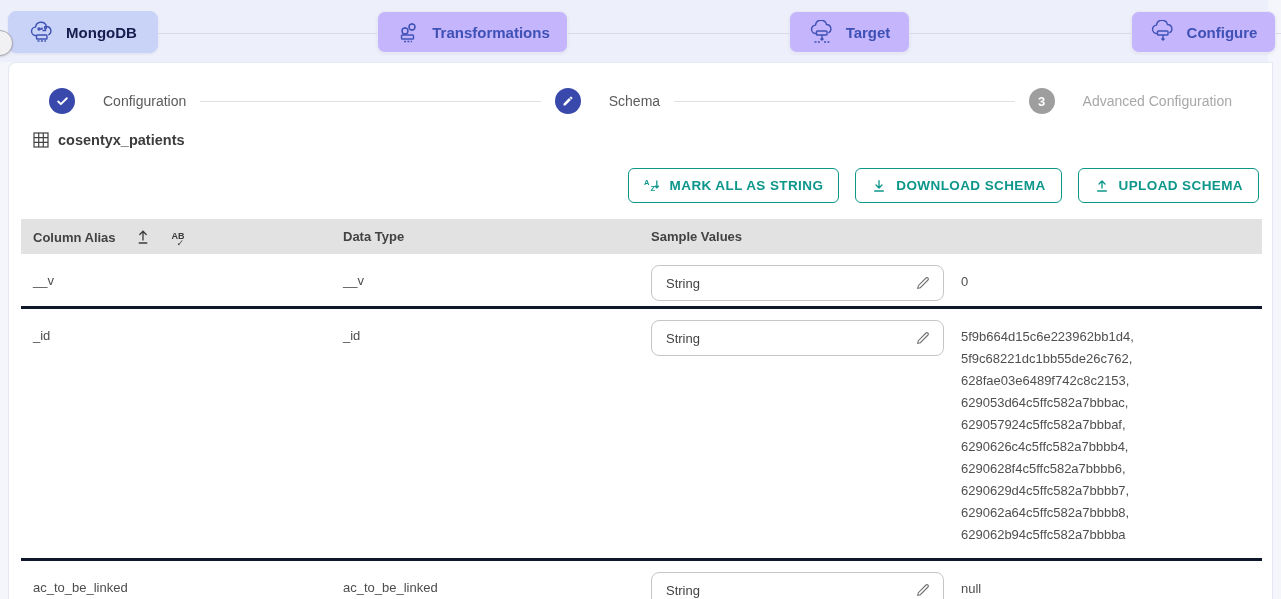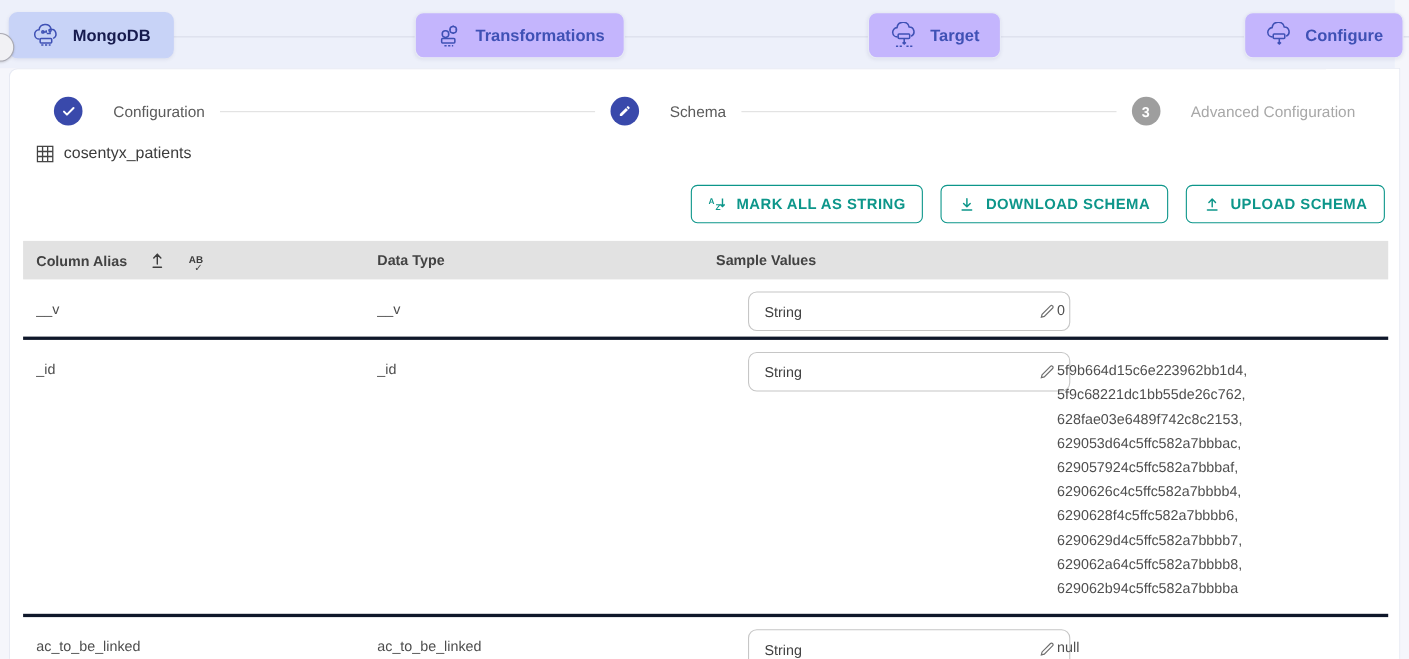--- a/index.html
+++ b/index.html
@@ -44,21 +44,21 @@
     display:flex; align-items:center; justify-content:center;
     background:#3949ab; color:#fff; font-size:13px; font-weight:bold;
   }
   .step-circle.pending { background:#9e9e9e; }
   .step-label { font-size:14px; color:#5b5b5b; white-space:nowrap; }
   .step-label.pending { color:#a8a8a8; }
   .step-connector { flex:1 1 auto; height:1px; background:#e0e0e0; margin:0 14px; }
 
   
   .title-row { display:flex; align-items:center; gap:9px; padding:18px 0 0 24px; }
-  .title-row .t { font-size:14.5px; font-weight:normal; color:#3c3c3c; }
+  .title-row .t { font-size:14.5px; font-weight:bold; color:#3c3c3c; }
 
   
   .actions-row { display:flex; justify-content:flex-end; gap:16px; padding:20px 13px 0 0; }
   .btn {
     height:35px; display:flex; align-items:center; gap:9px; padding:0 15px;
     background:#fff; border:1px solid #0d968a; border-radius:6px;
     color:#0d968a; font-size:13.5px; font-weight:bold; letter-spacing:.4px;
     cursor:pointer; white-space:nowrap;
   }
 
@@ -80,21 +80,21 @@
     border-bottom:3px solid #0f172a; font-size:13px; color:#4d4d4d;
   }
   .trow > div { padding-left:12px; }
   .cell-text { padding-top:19px; padding-bottom:18px; }
   .cell-select { padding-top:11px; }
   .cell-samples { padding-top:17px; padding-bottom:12px; line-height:22px; white-space:pre-line; color:#4f4f4f; }
   .select-box {
     width:293px; height:36px; border:1px solid #c6c6c6; border-radius:8px;
     display:flex; align-items:center; justify-content:space-between;
     padding:0 12px 0 14px; background:#fff; cursor:pointer;
-    font-size:13px; color:#424242;margin-left:29px;
+    font-size:13px; color:#424242;
   }
   .select-box svg { cursor:pointer; }
 </style>
 </head>
 <body>
 
 <div class="topbar">
   <div class="topbar-line"></div>
 
   <div class="tab active" style="left:8px; width:150px;">

